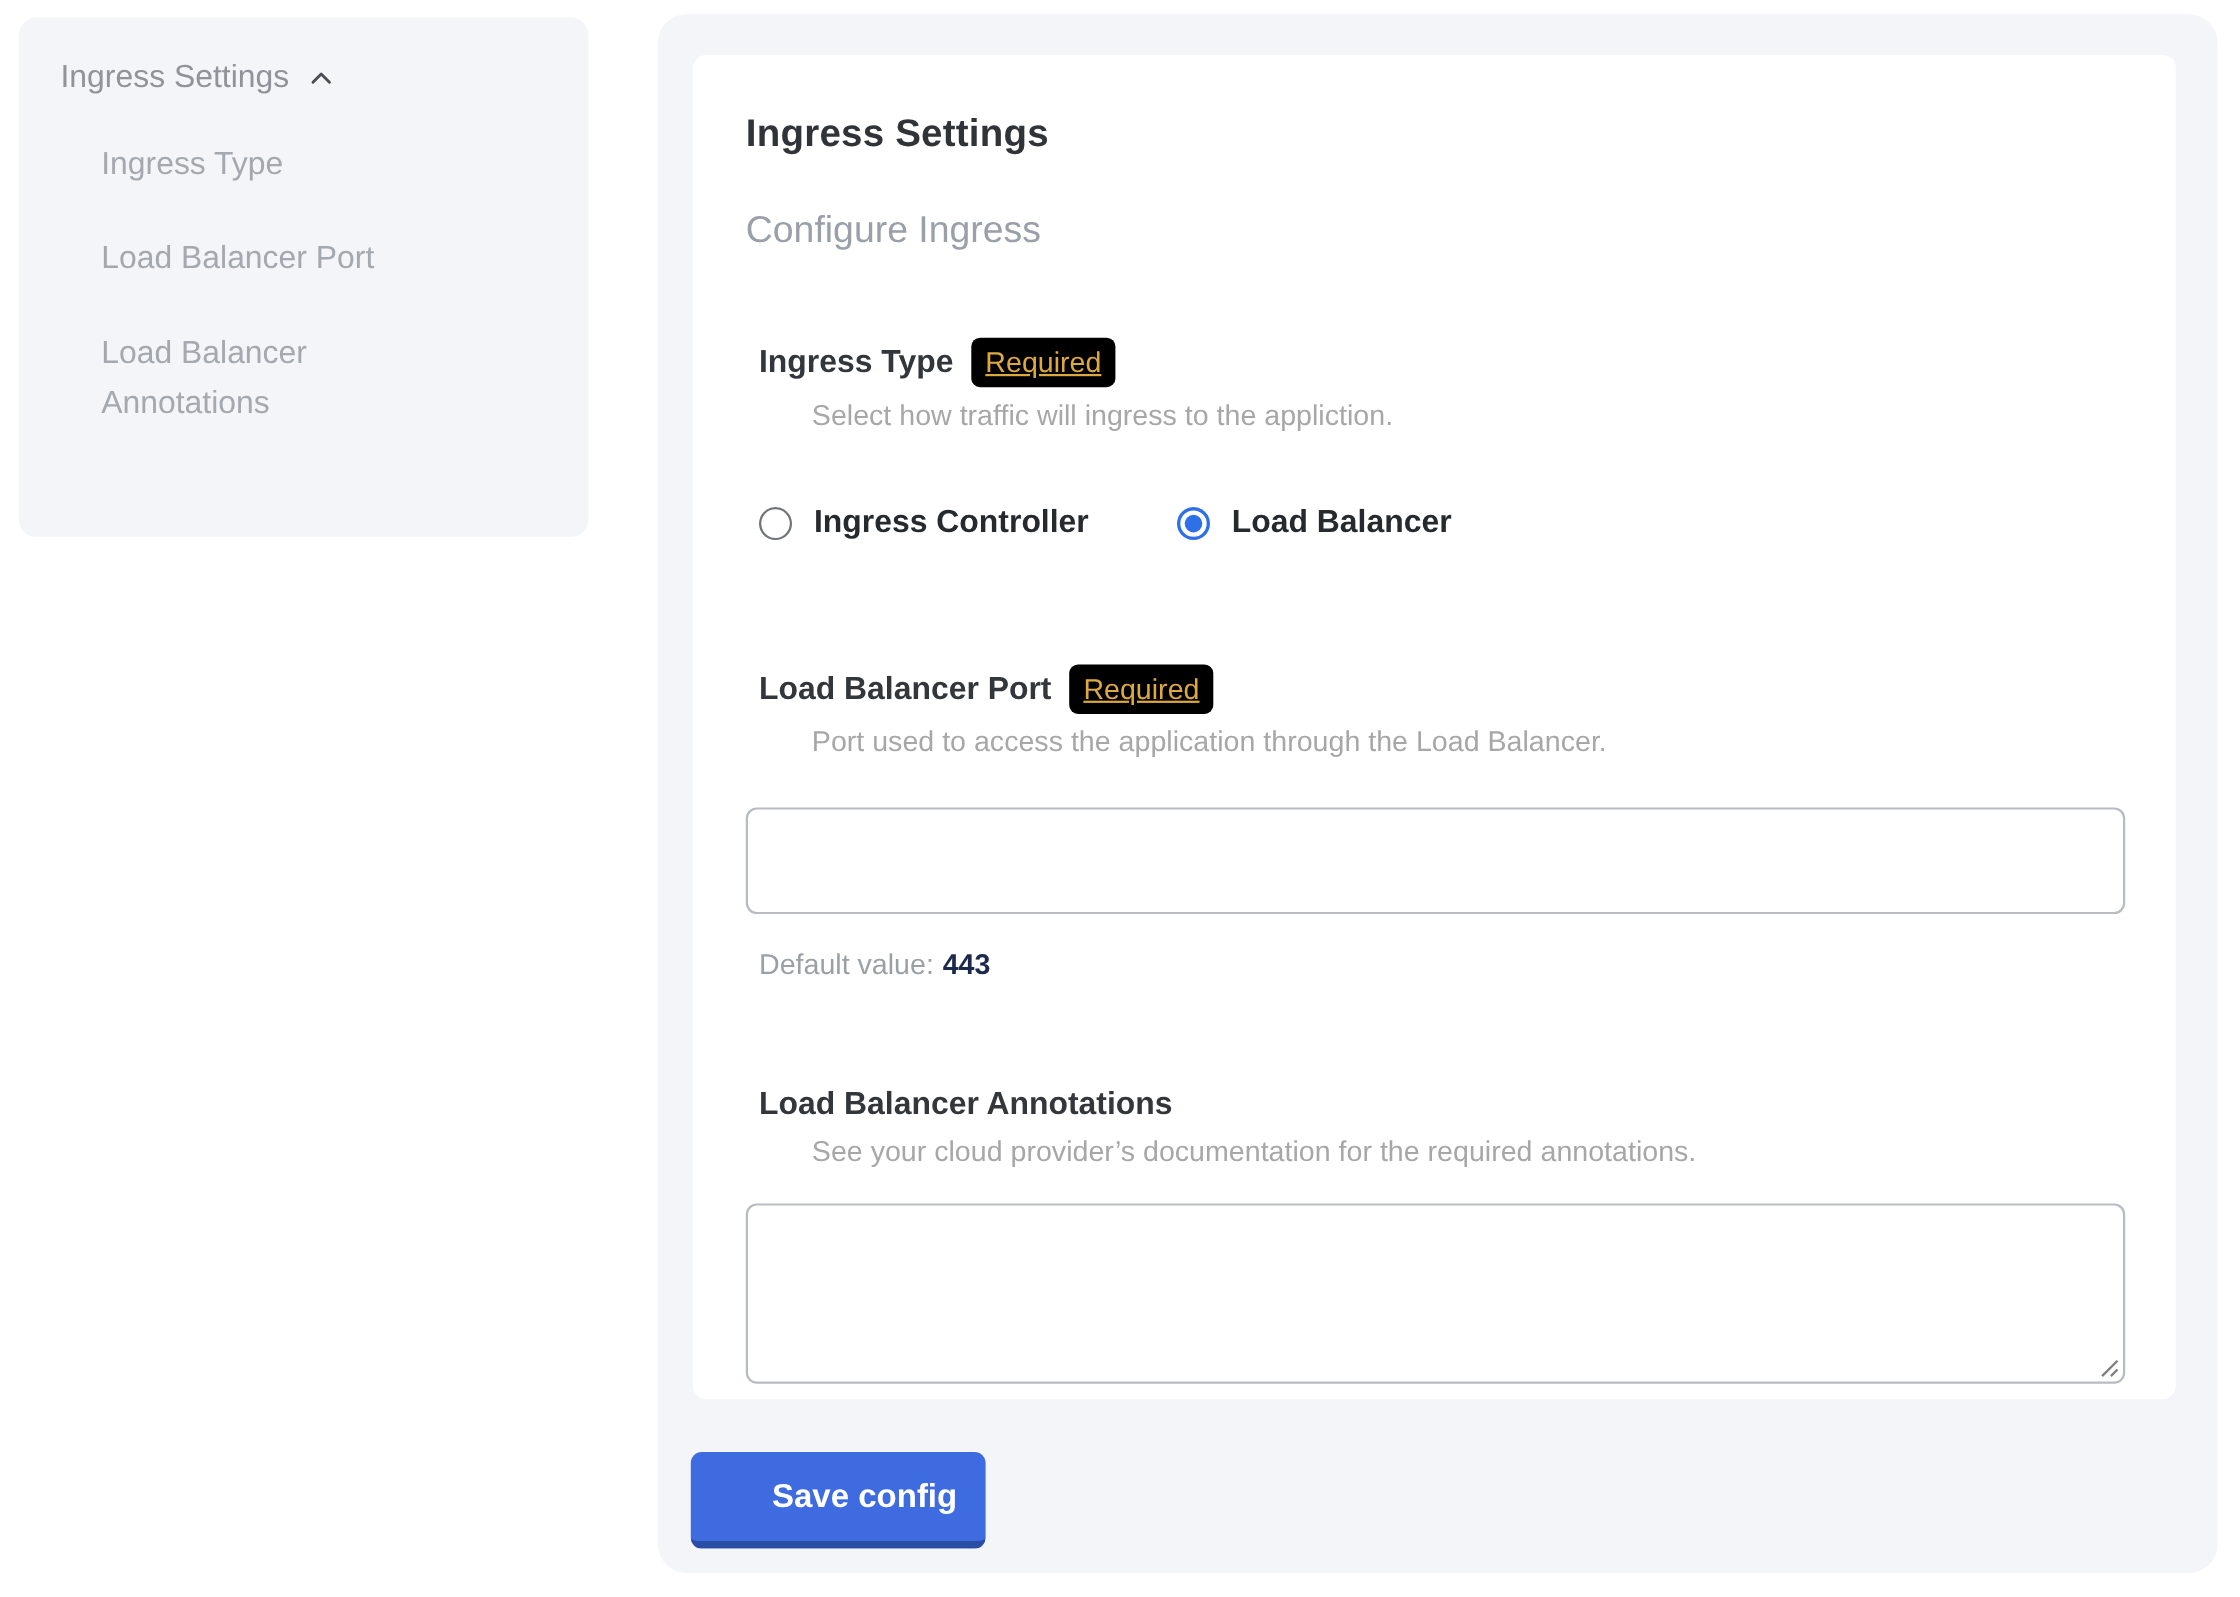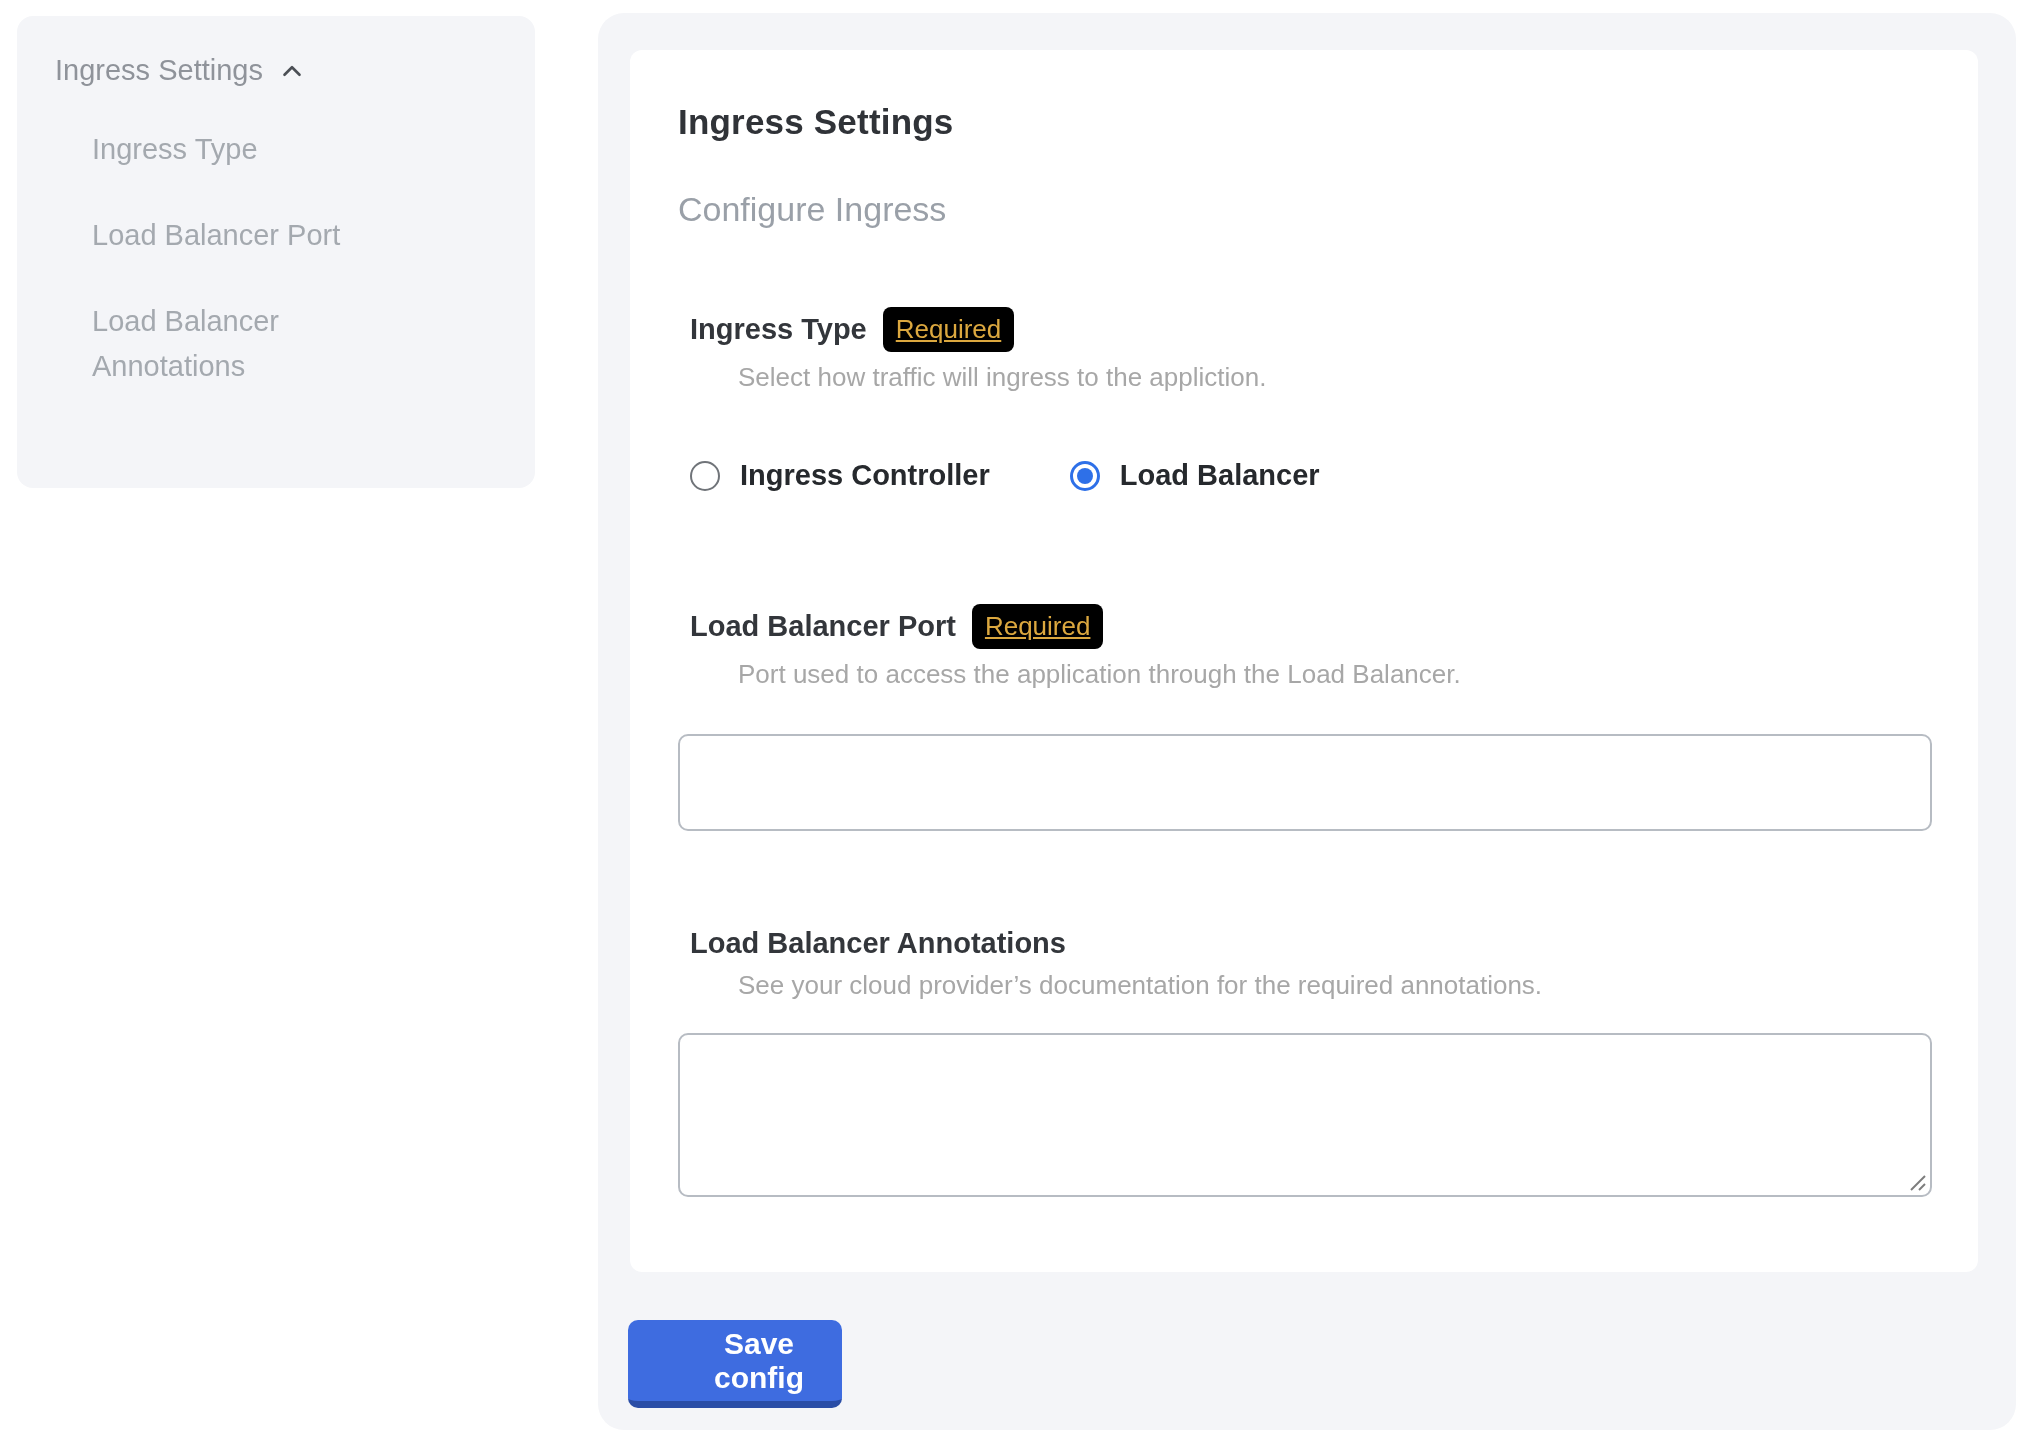--- a/index.html
+++ b/index.html
@@ -155,21 +155,21 @@
   .resize-grip {
     position: absolute;
     right: 5px; bottom: 5px;
     width: 20px; height: 20px;
     pointer-events: none;
   }
 
   .save-button {
     position: absolute;
     left: 30px; top: 1307px;
-    width: 214px; height: 88px;
+    width: 268px; height: 88px;
     background: #3e6ce0;
     border: none;
     border-bottom: 7px solid #2a4da6;
     border-radius: 10px;
     color: #ffffff;
     font-size: 30px; font-weight: 700;
     font-family: "Liberation Sans", sans-serif;
     cursor: pointer;
     padding-left: 48px;
   }
@@ -218,20 +218,23 @@
         </div>
       </div>
 
       <div class="field field-lb-port">
         <div class="field-label-row">
           <span class="field-label">Load Balancer Port</span>
           <span class="required-badge">Required</span>
         </div>
         <div class="field-desc">Port used to access the application through the Load Balancer.</div>
         <input type="text" class="text-input" value="" style="">
+        <div class="default-row">
+          <span>Default value:</span><span class="default-value">443</span>
+        </div>
       </div>
 
       <div class="field field-lb-annotations">
         <div class="field-label-row">
           <span class="field-label">Load Balancer Annotations</span>
         </div>
         <div class="field-desc">See your cloud provider’s documentation for the required annotations.</div>
         <div class="textarea-wrap">
           <textarea class="textarea" style=""></textarea>
           <span class="resize-grip">

